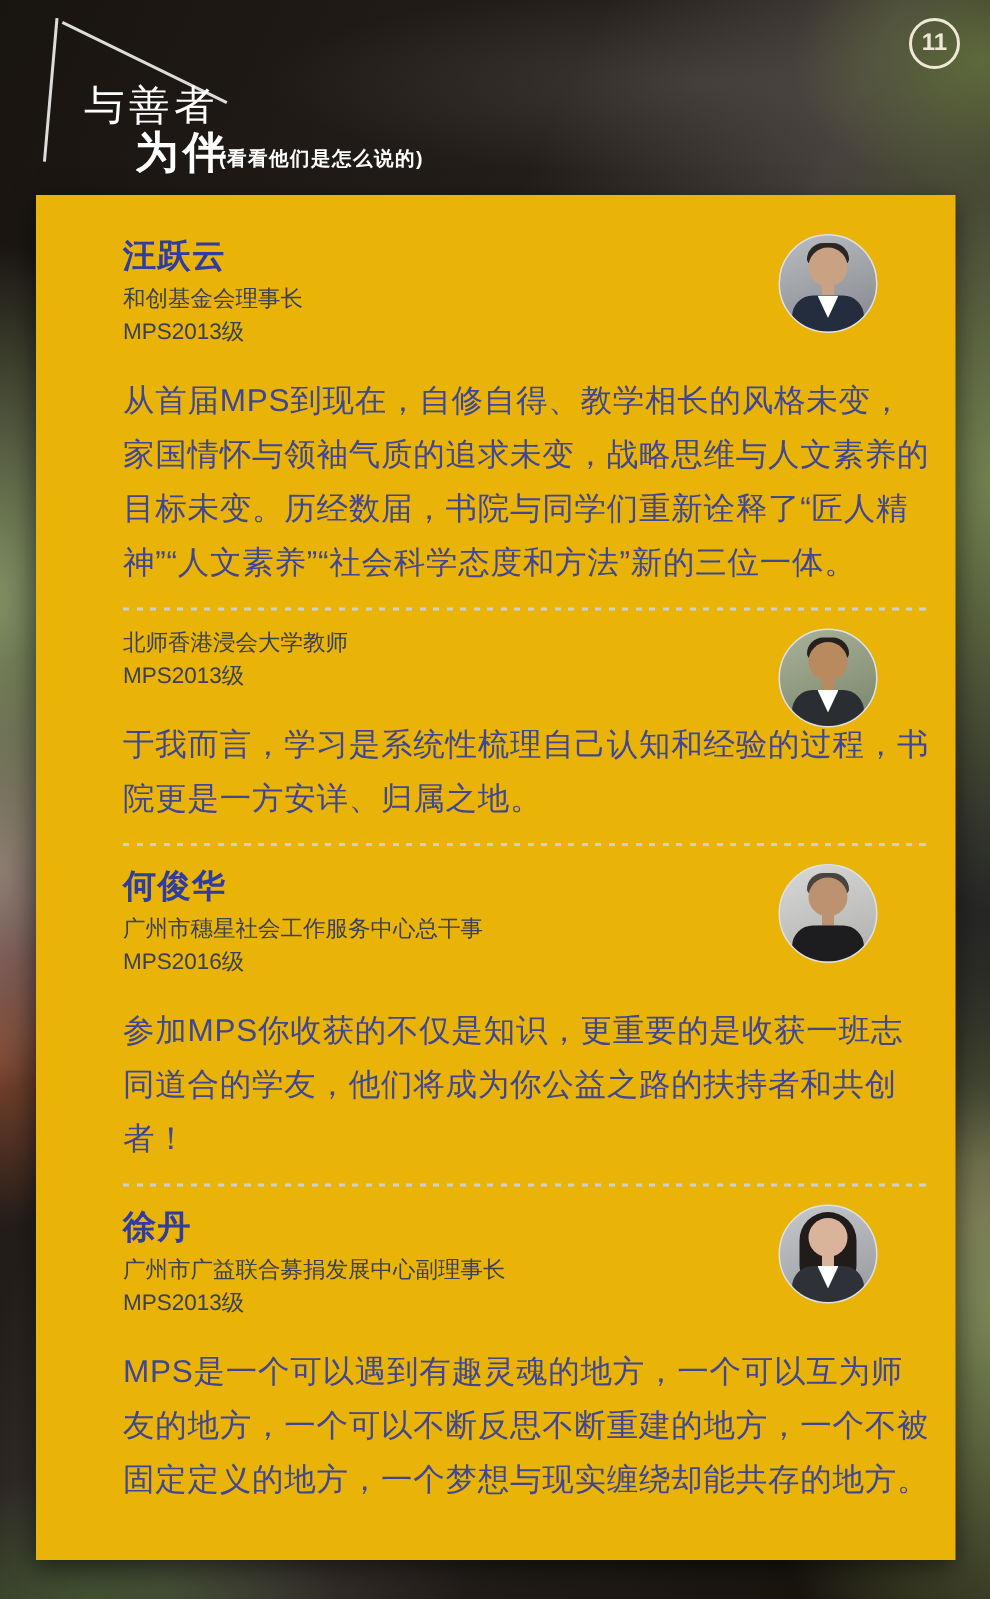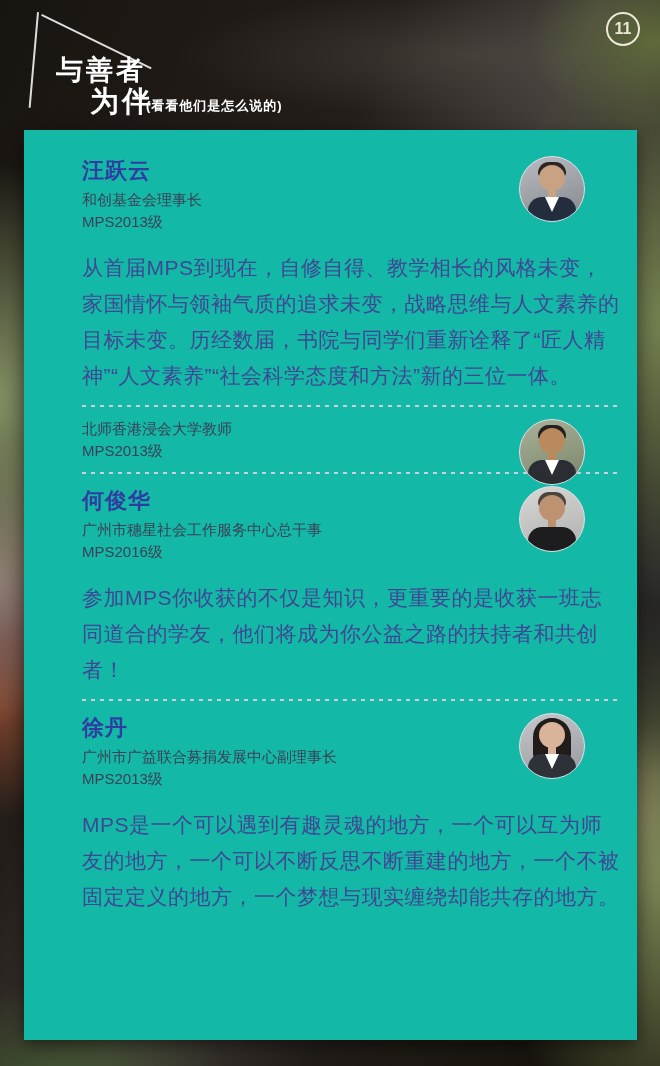--- a/index.html
+++ b/index.html
@@ -22,32 +22,32 @@
       radial-gradient(150px 210px at -8px 580px,  rgba(162,132,132,.92),transparent 70%),
       radial-gradient(140px 170px at -8px 700px,  rgba(138,74,48,.95), transparent 70%),
       radial-gradient(230px 120px at 60px 1070px, rgba(66,88,48,.8),   transparent 72%),
       linear-gradient(115deg,#181410 0%,#241e1a 35%,#453f3b 52%,#211c18 70%,#141008 100%);
   }
   
   .header{position:absolute;inset:0;z-index:2;color:#fff;}
   .deco-line{position:absolute;background:rgba(255,255,255,.85);}
   .deco-line.vert{left:37px;top:12px;width:2px;height:96px;transform:rotate(5deg);transform-origin:top left;}
   .deco-line.diag{left:42px;top:14px;width:122px;height:2px;transform:rotate(26deg);transform-origin:left top;}
-  .title-1{position:absolute;left:56px;top:52px;font-size:27px;font-weight:bold;letter-spacing:3px;}
+  .title-1{position:absolute;left:56px;top:52px;font-size:27px;font-weight:normal;letter-spacing:3px;}
   .title-2{position:absolute;left:90px;top:82px;font-size:29px;font-weight:bold;letter-spacing:3px;}
   .subtitle{position:absolute;left:146px;top:97px;font-size:13px;font-weight:bold;letter-spacing:1px;}
   .page-badge{
     position:absolute;left:606px;top:12px;width:30px;height:30px;border:2px solid #efe8d6;
     border-radius:50%;color:#efe8d6;font-size:16px;font-weight:bold;
     display:flex;align-items:center;justify-content:center;
   }
   
   .card{
     position:absolute;left:24px;top:130px;width:613px;height:910px;z-index:3;
-    background:#14b8a6;box-shadow:0 5px 16px rgba(0,0,0,.5);
+    background:#eab308;box-shadow:0 5px 16px rgba(0,0,0,.5);
     box-sizing:border-box;padding:26px 17px 0 58px;overflow:hidden;
   }
   .p-head{position:relative;padding-right:90px;}
   .p-name{font-size:22px;font-weight:bold;color:#2f3da0;line-height:30px;letter-spacing:1px;}
   .p-title{font-size:15px;color:#3b4156;line-height:20px;margin-top:4px;}
   .p-cohort{font-size:15px;color:#3b4156;line-height:20px;margin-top:2px;}
   .p-quote{font-size:21px;color:#3f4794;line-height:36px;letter-spacing:.5px;margin:18px 0 0 0;}
   .divider{
     height:2px;margin:11px 0 12px 0;
     background:repeating-linear-gradient(90deg,#cbd0d8 0 4px,transparent 4px 9px);
@@ -104,20 +104,21 @@
       <div class="p-cohort">MPS2013级</div>
       <div class="avatar" style="--bg1: #aab29a; --bg2: #778468; --jacket: #2a2e33; --shirt: #ffffff; --skin: #b98a5e; --hair: #23201d;">
         <div class="av-hair"></div>
         <div class="av-head"></div>
         <div class="av-neck"></div>
         <div class="av-torso">
           <div class="av-shirt"></div>
         </div>
       </div>
     </div>
+    <p class="p-quote">于我而言，学习是系统性梳理自己认知和经验的过程，书院更是一方安详、归属之地。</p>
     <div class="divider"></div>
   </section>
 
   <section class="person">
     <div class="p-head">
       <div class="p-name">何俊华</div>
       <div class="p-title">广州市穗星社会工作服务中心总干事</div>
       <div class="p-cohort">MPS2016级</div>
       <div class="avatar" style="--bg1: #d8d8d6; --bg2: #aeafad; --jacket: #1d1d1f; --shirt: #1d1d1f; --skin: #bd9270; --hair: #4a443e;">
         <div class="av-hair"></div>

